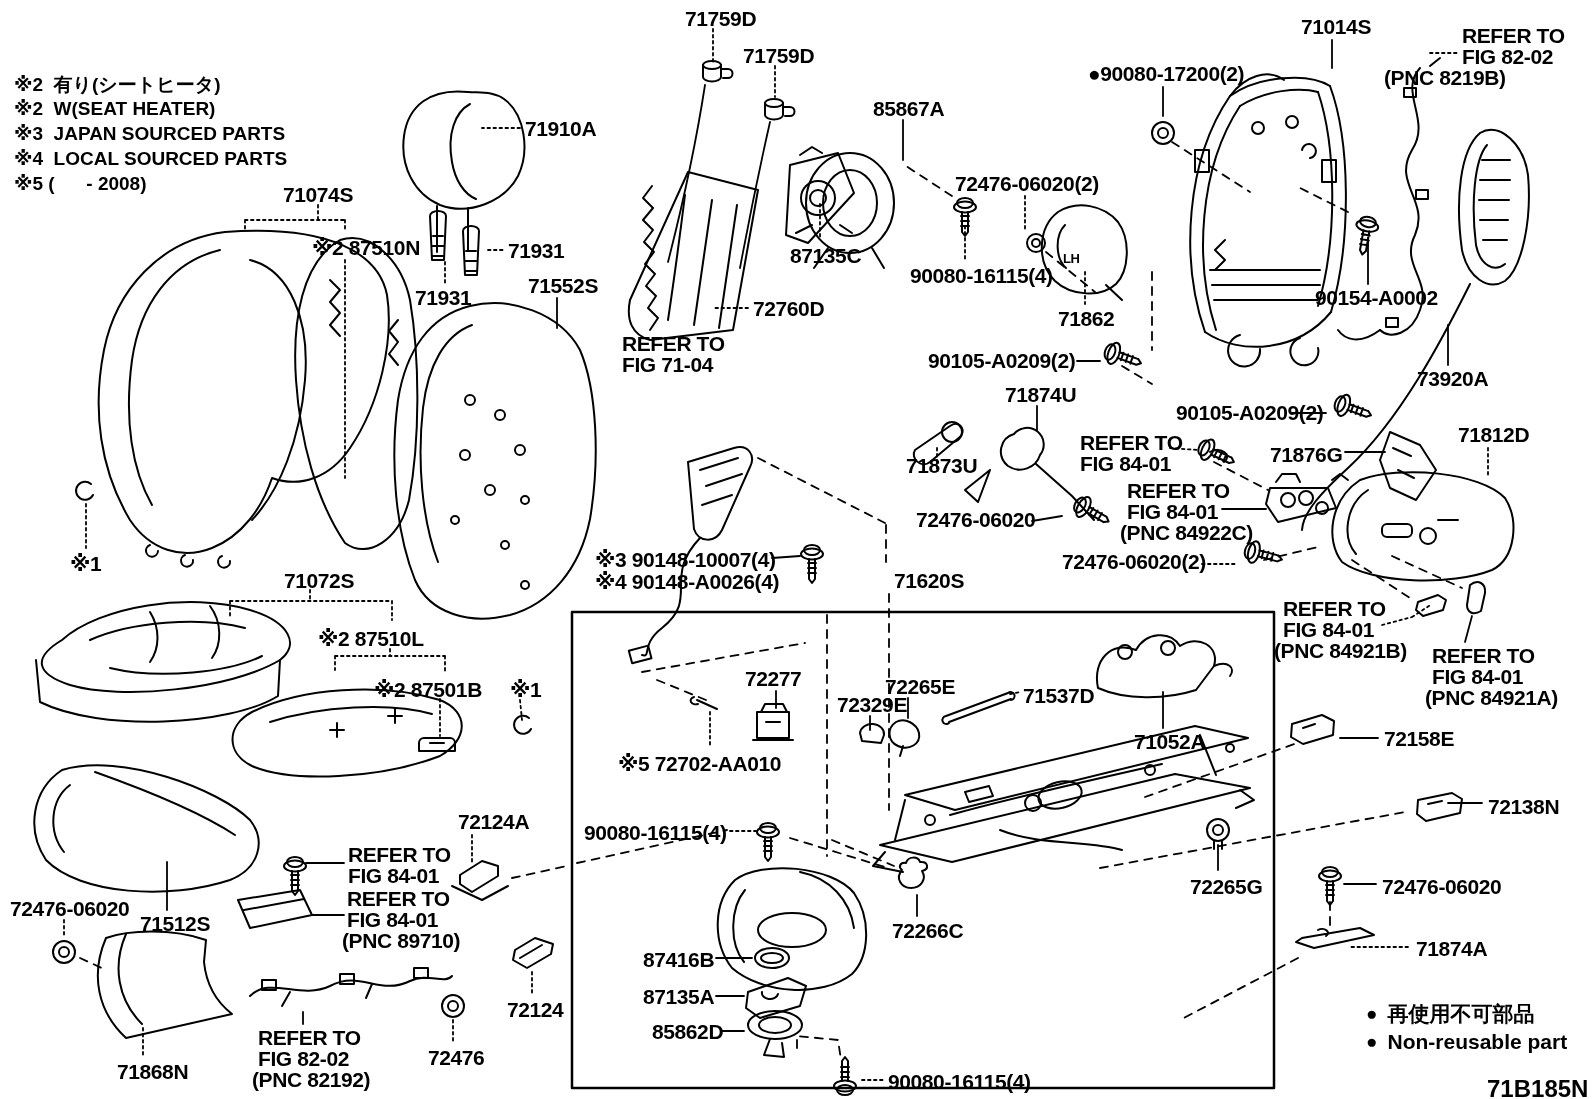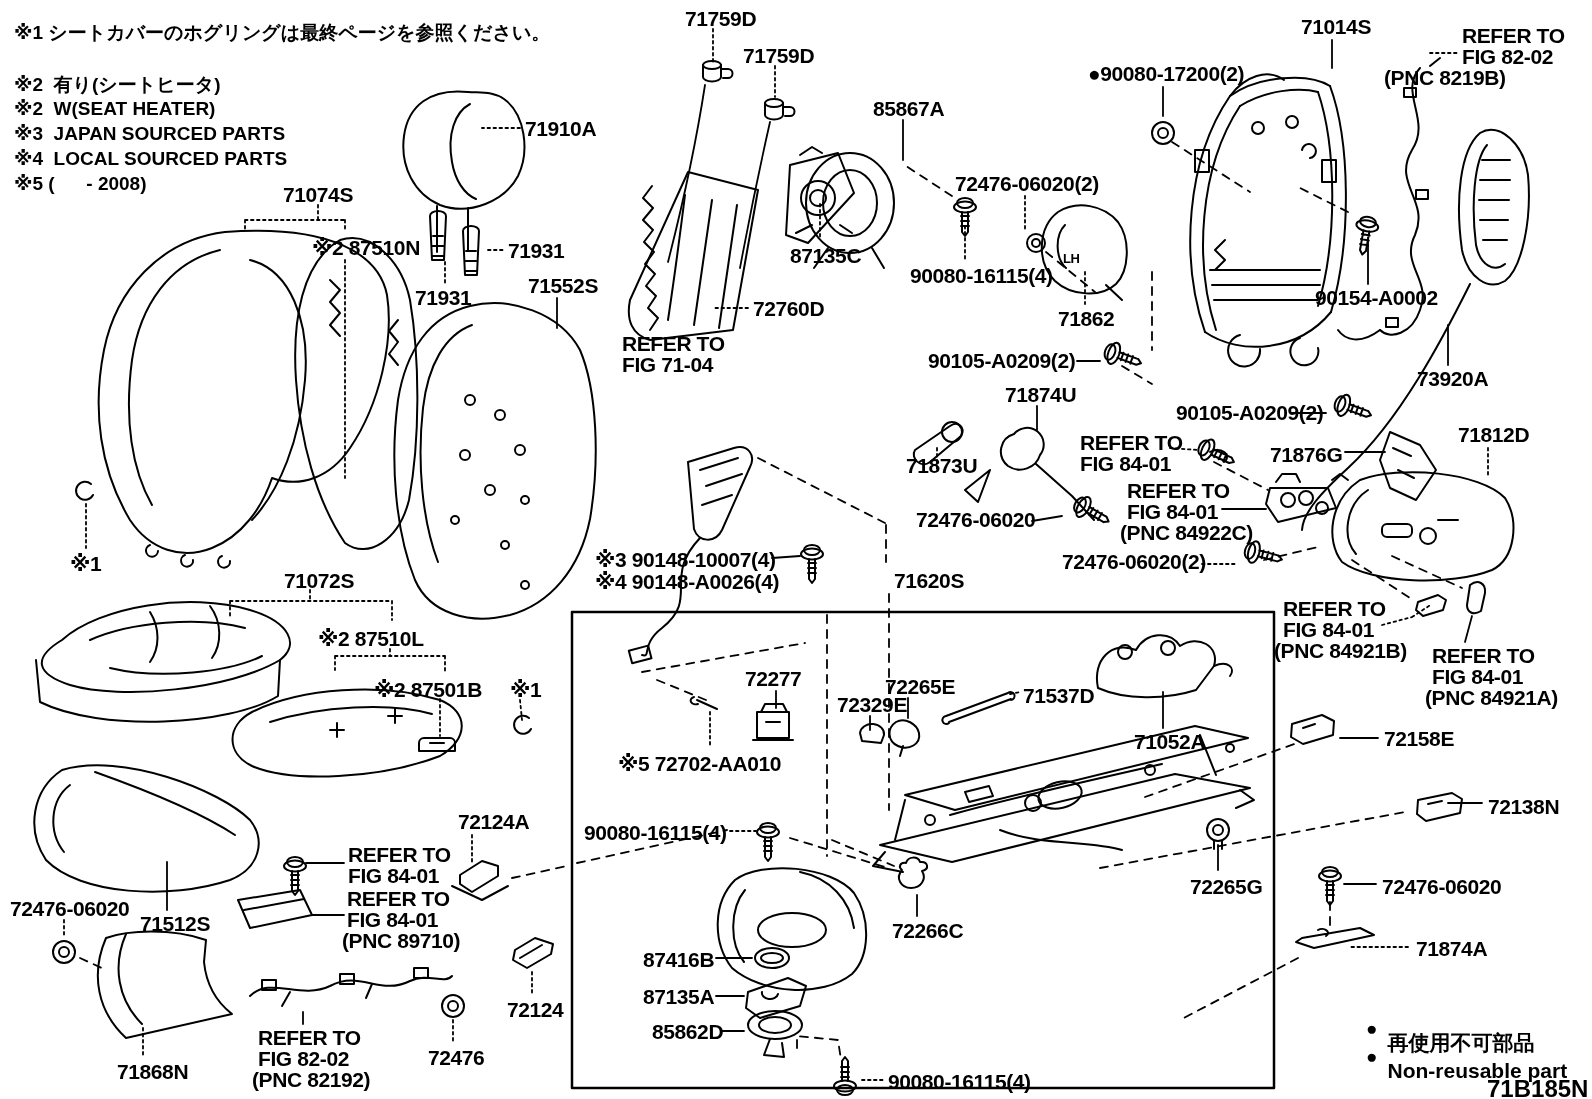--- a/index.html
+++ b/index.html
@@ -6,21 +6,21 @@
   #stage{position:relative;width:1592px;height:1099px;background:#fff;overflow:hidden;
          font-family:"Liberation Sans","DejaVu Sans",sans-serif;color:#000;}
   #art{position:absolute;left:0;top:0;}
   .lbl{position:absolute;font-weight:700;font-size:21px;letter-spacing:-0.4px;
        line-height:1;white-space:pre;}
   .note{position:absolute;font-weight:700;font-size:19px;letter-spacing:0;white-space:pre;}
   .tiny{font-size:13px;}
   .code{position:absolute;font-weight:700;font-size:24px;text-align:center;}
   .legend-row{position:absolute;display:flex;align-items:center;gap:10px;font-weight:700;}
   .legend-row .dot{font-size:19px;}
-  .legend-row .txt{font-size:21px;margin-top:29px;}
+  .legend-row .txt{font-size:21px;}
 </style>
 </head>
 <body>
 
 <div id="stage">
 
   <svg id="art" width="1592" height="1099" viewBox="0 0 1592 1099" fill="none" stroke="#000" stroke-width="2" stroke-linecap="round" stroke-linejoin="round">
     <defs>
       <g id="screwV" stroke="#000" fill="none" stroke-width="2">
         <ellipse cx="0" cy="0" rx="8" ry="5"></ellipse>
@@ -330,21 +330,20 @@
       <path d="M532,972 V996 M472,835 V862" stroke-dasharray="2.5 3.5"></path>
       <path d="M306,863 H344 M312,915 H344 M167,862 V910"></path>
       <path d="M64,920 V938" stroke-dasharray="2.5 3.5"></path>
       <path d="M80,958 L106,970" stroke-dasharray="8 7"></path>
       <path d="M143,1028 V1058" stroke-dasharray="2.5 3.5"></path>
       <path d="M303,1012 V1024"></path>
       <path d="M453,1020 V1044" stroke-dasharray="2.5 3.5"></path>
     </g>
   </svg>
 
-  <div class="note" style="left:14px;top:20px">※1 シートカバーのホグリングは最終ページを参照ください。</div>
   <div class="note" style="left:14px;top:72px">※2  有り(シートヒータ)</div>
   <div class="note" style="left:14px;top:97px">※2  W(SEAT HEATER)</div>
   <div class="note" style="left:14px;top:122px">※3  JAPAN SOURCED PARTS</div>
   <div class="note" style="left:14px;top:147px">※4  LOCAL SOURCED PARTS</div>
   <div class="note" style="left:14px;top:172px">※5 (      - 2008)</div>
 
   <div class="lbl" style="left:685px;top:8px">71759D</div>
   <div class="lbl" style="left:743px;top:45px">71759D</div>
   <div class="lbl" style="left:873px;top:98px">85867A</div>
   <div class="lbl" style="left:1301px;top:16px">71014S</div>

